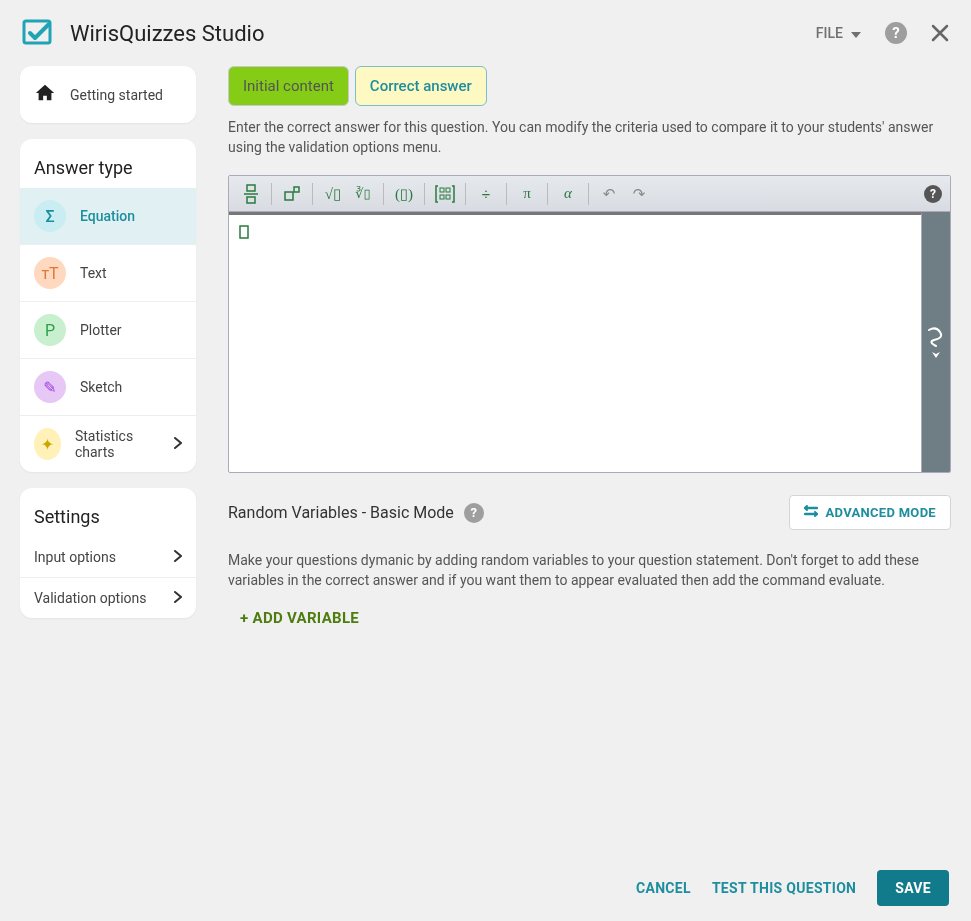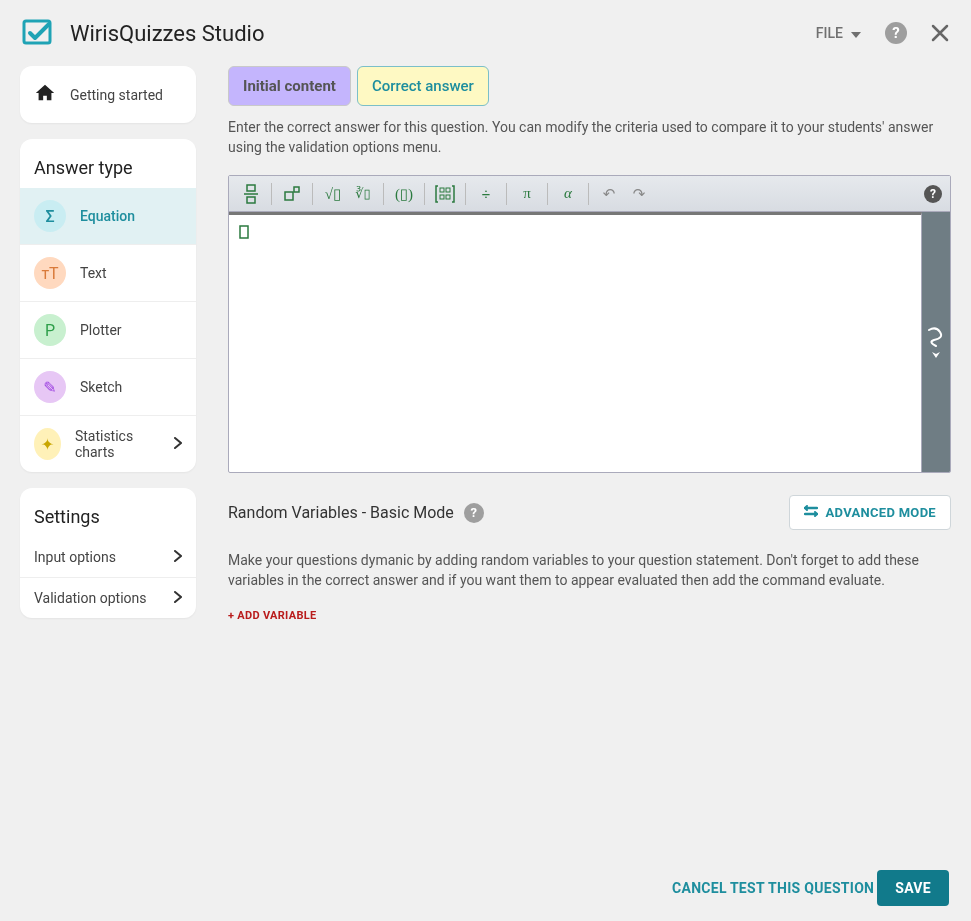--- a/index.html
+++ b/index.html
@@ -94,23 +94,22 @@
     display: flex;
     gap: 6px;
     margin-bottom: 12px;
   }
   .tab {
     padding: 10px 14px;
     border: 1px solid #c9c9c9;
     border-radius: 6px;
     font-size: 15px;
     cursor: pointer;
-    background: #c4b5fd;
+    background: #84cc16;
     color: #555;
-    font-weight: bold;
   }
   .tab.active {
     background: #fef9c3;
     border-color: #7bbfc9;
     color: #1e8e9e;
     font-weight: 500;
   }
   .desc {
     font-size: 14px;
     color: #555;
@@ -205,36 +204,37 @@
     cursor:pointer;
     background:#fff;
   }
   .para {
     font-size: 14px;
     color:#555;
     line-height:1.45;
     margin-top:20px;
   }
   .add-var {
-    color:#b91c1c;
-    font-size:11px;
+    color:#4d7c0f;
+    font-size:15px;
     font-weight:700;
     letter-spacing:0.3px;
     margin-top:18px;
     cursor:pointer;
     display:inline-block;
+    margin-left:12px;
   }
   .footer {
     position: absolute;
     bottom: 0; left:0; right:0;
     height: 66px;
     display:flex;
     align-items:center;
     justify-content:flex-end;
-    gap: 3px;
+    gap: 21px;
     padding: 0 22px;
   }
   .txt-btn {
     color:#1e8e9e;
     font-size:14px;
     font-weight:700;
     cursor:pointer;
     letter-spacing:0.3px;
   }
   .save-btn {

